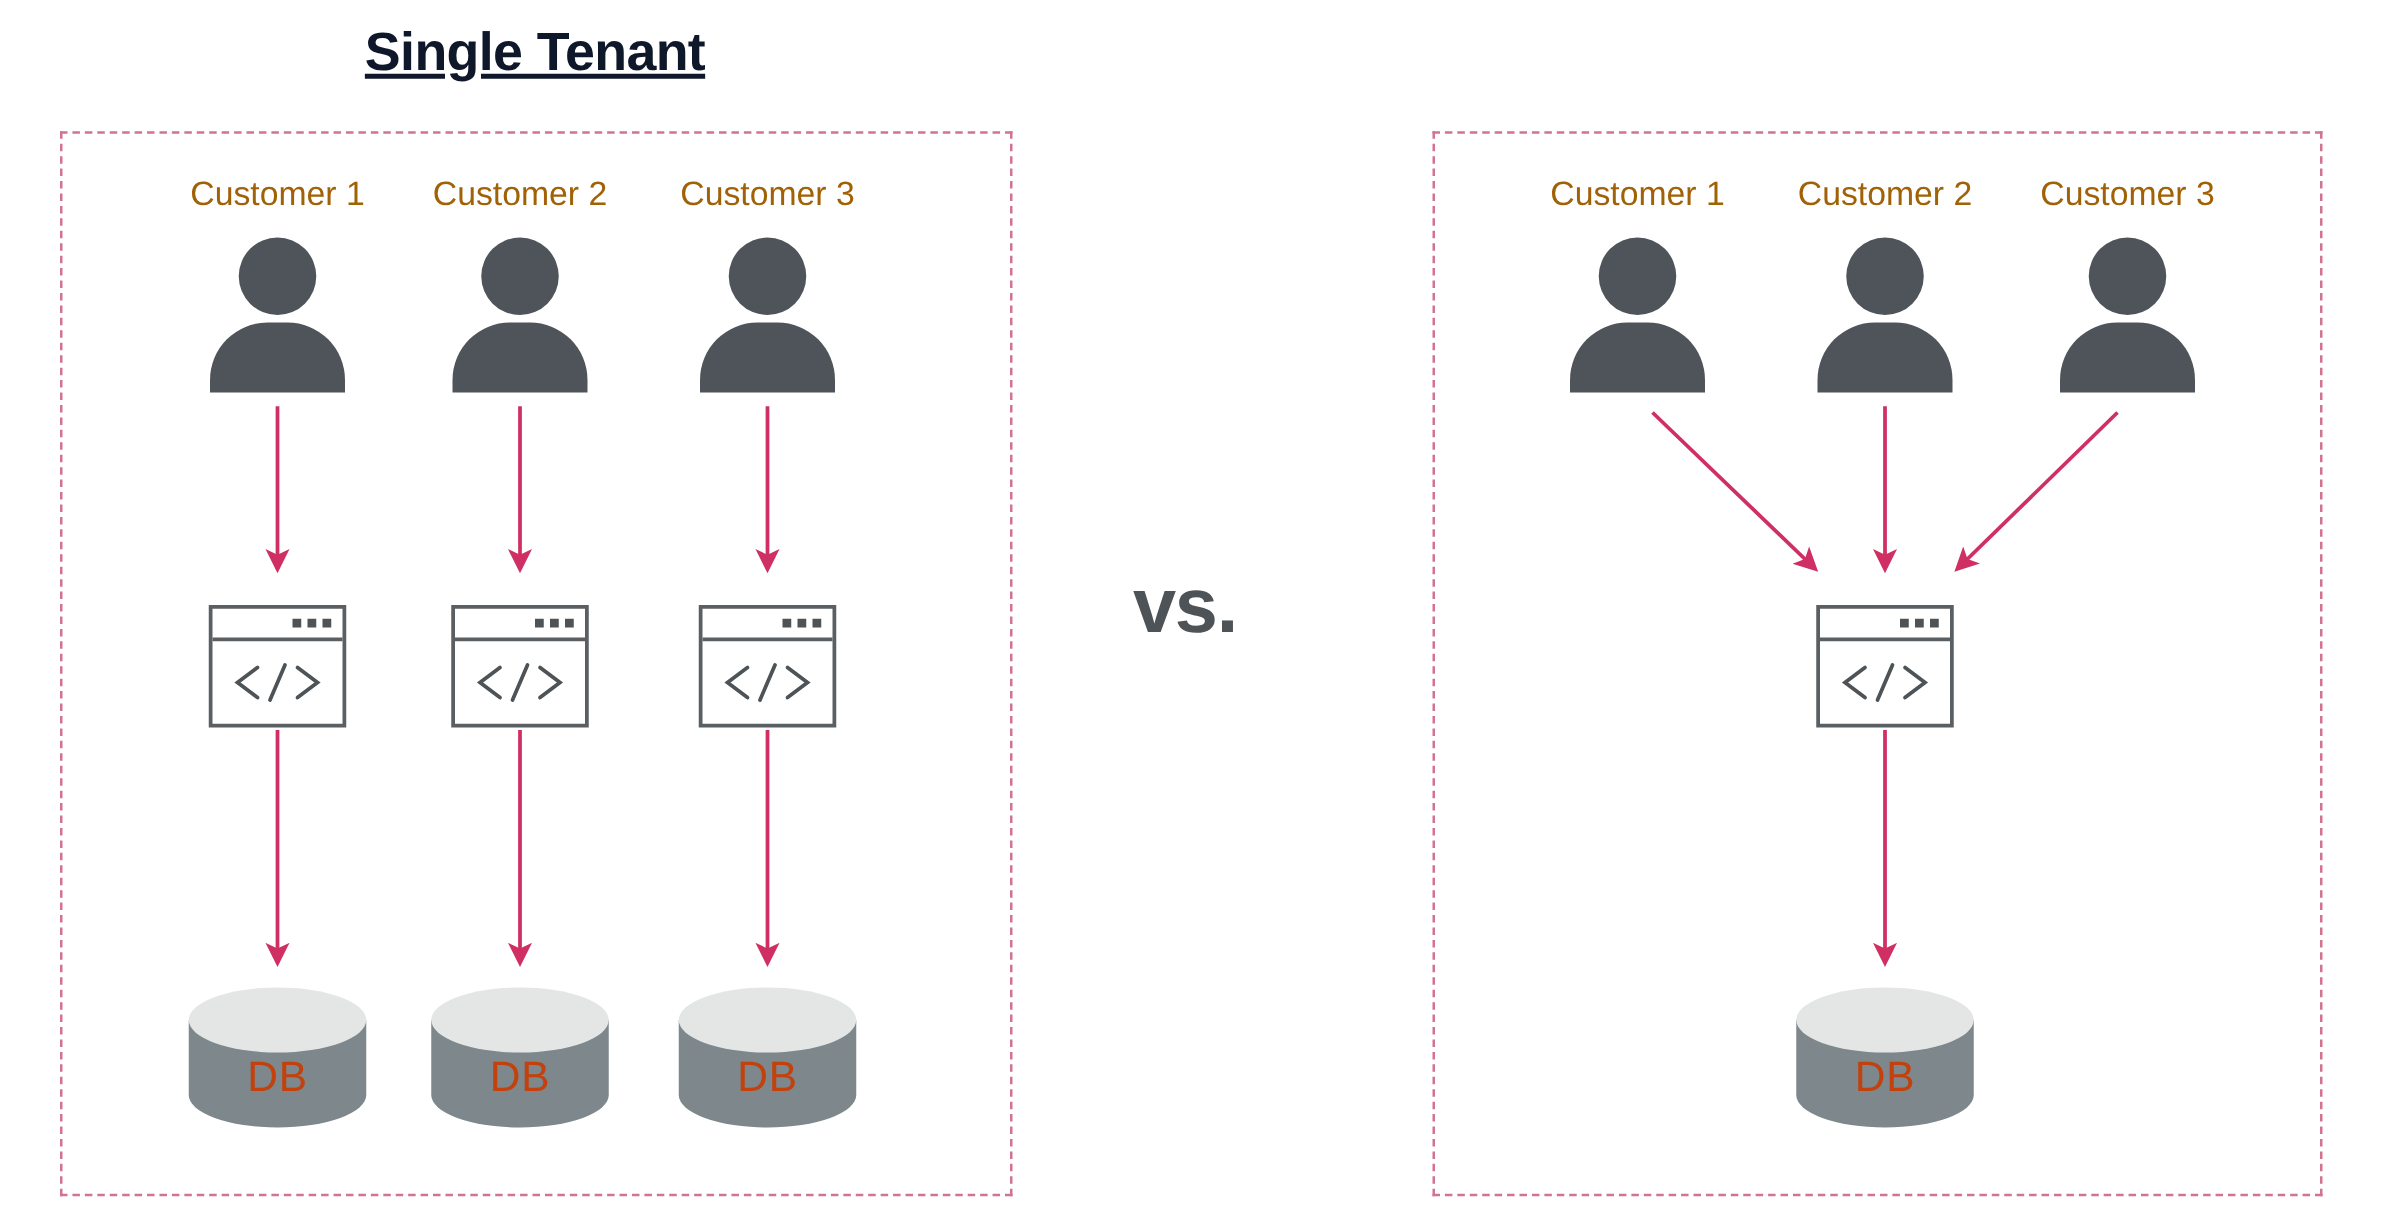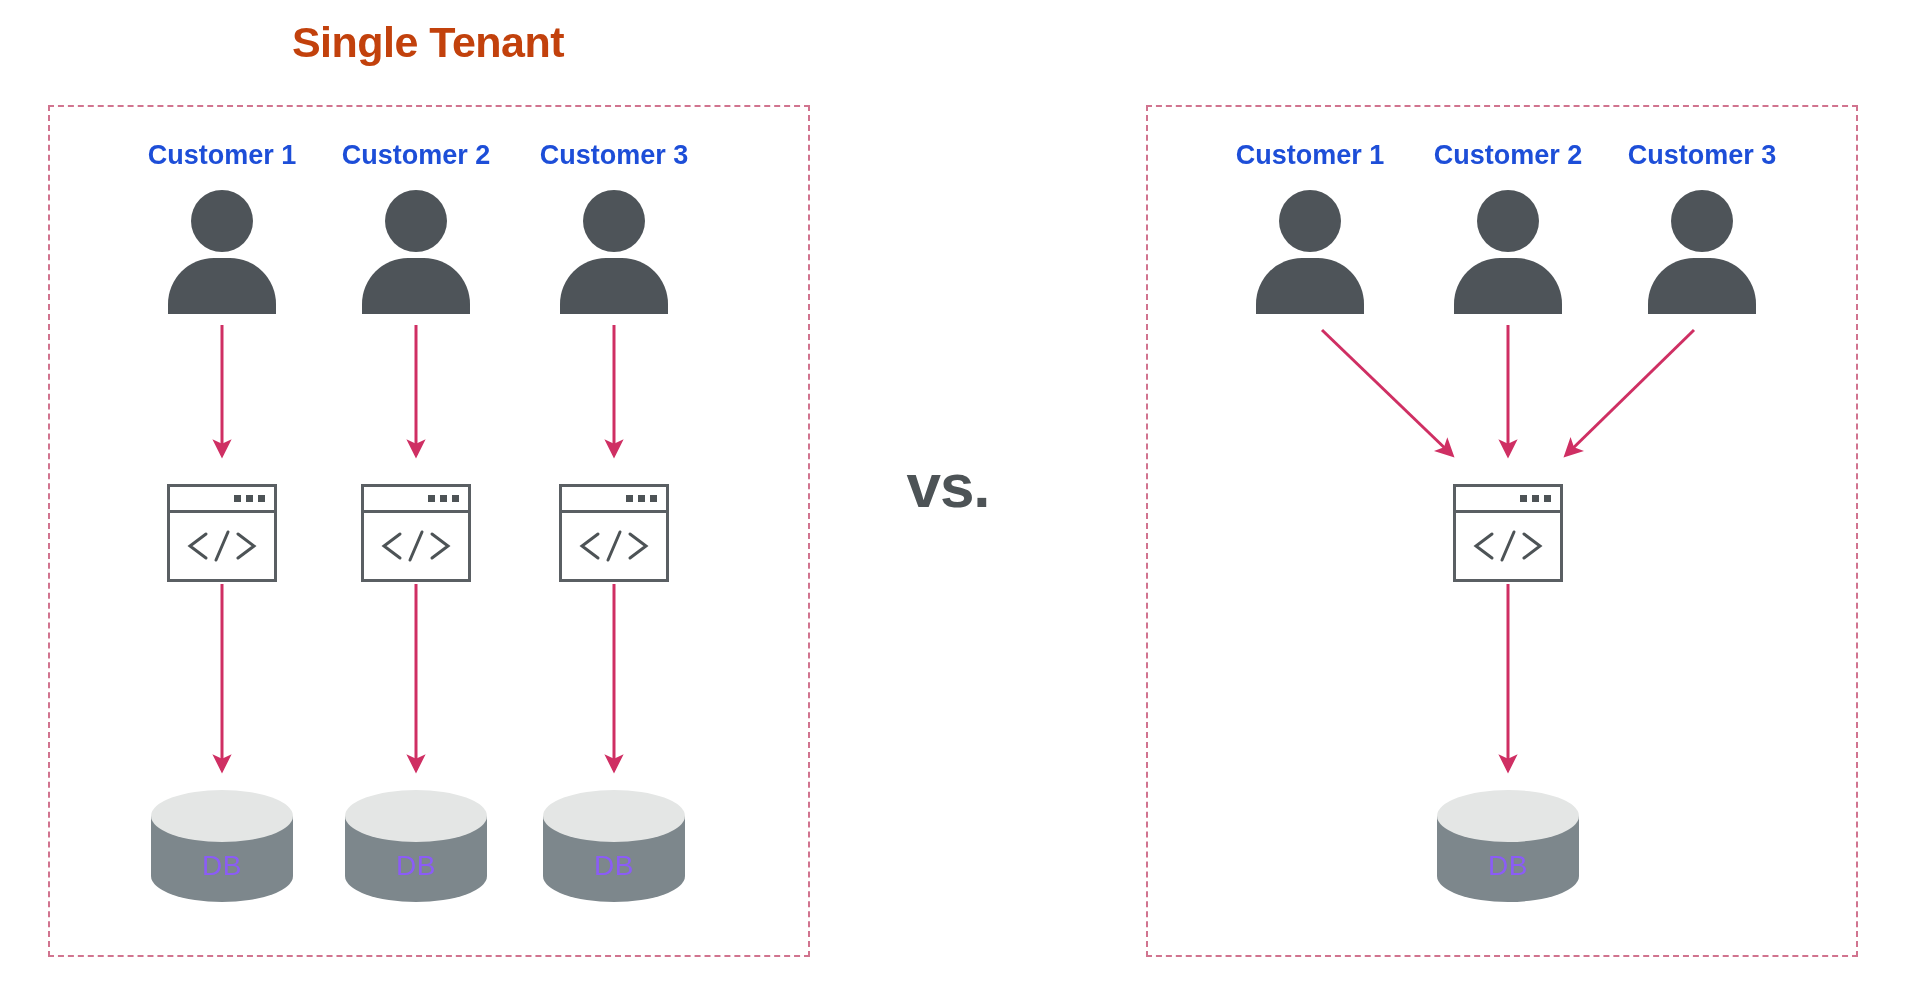--- a/index.html
+++ b/index.html
@@ -8,41 +8,41 @@
     background: #ffffff;
     font-family: "Liberation Sans", sans-serif;
     overflow: hidden;
   }
   #stage { position: relative; width: 1920px; height: 983px; }
 
   .panel-title {
     position: absolute;
     font-size: 43px;
     font-weight: bold;
-    color: #c2410c;
+    color: #0f172a;
     letter-spacing: -0.5px;
     text-align: center;
     white-space: nowrap;
     transform: translateX(-50%);
+    text-decoration: underline;
   }
 
   .dashed-box {
     position: absolute;
     border: 2px dashed #d1748f;
     background: transparent;
   }
 
   .cust-label {
     position: absolute;
     font-size: 27px;
-    color: #1d4ed8;
+    color: #a16207;
     white-space: nowrap;
     text-align: left;
     transform: translateX(-50%);
-    font-weight: bold;
   }
 
   
   .person { position: absolute; transform: translateX(-50%); }
   .person .head {
     width: 62px; height: 62px;
     border-radius: 50%;
     background: #4e5459;
     margin: 0 auto 6px auto;
   }
@@ -91,22 +91,22 @@
     position: absolute;
     transform: translateX(-50%);
     width: 146px; height: 116px;
   }
   .db svg { display: block; }
   .db .dblabel {
     position: absolute;
     left: 0; right: 0;
     bottom: 22px;
     text-align: center;
-    color: #8b5cf6;
-    font-size: 28px;
+    color: #c2410c;
+    font-size: 34px;
     letter-spacing: 0.5px;
     margin-top: 13px;
   }
 
   
   .arrows {
     position: absolute;
     left: 0; top: 0;
     width: 1920px; height: 983px;
     pointer-events: none;

